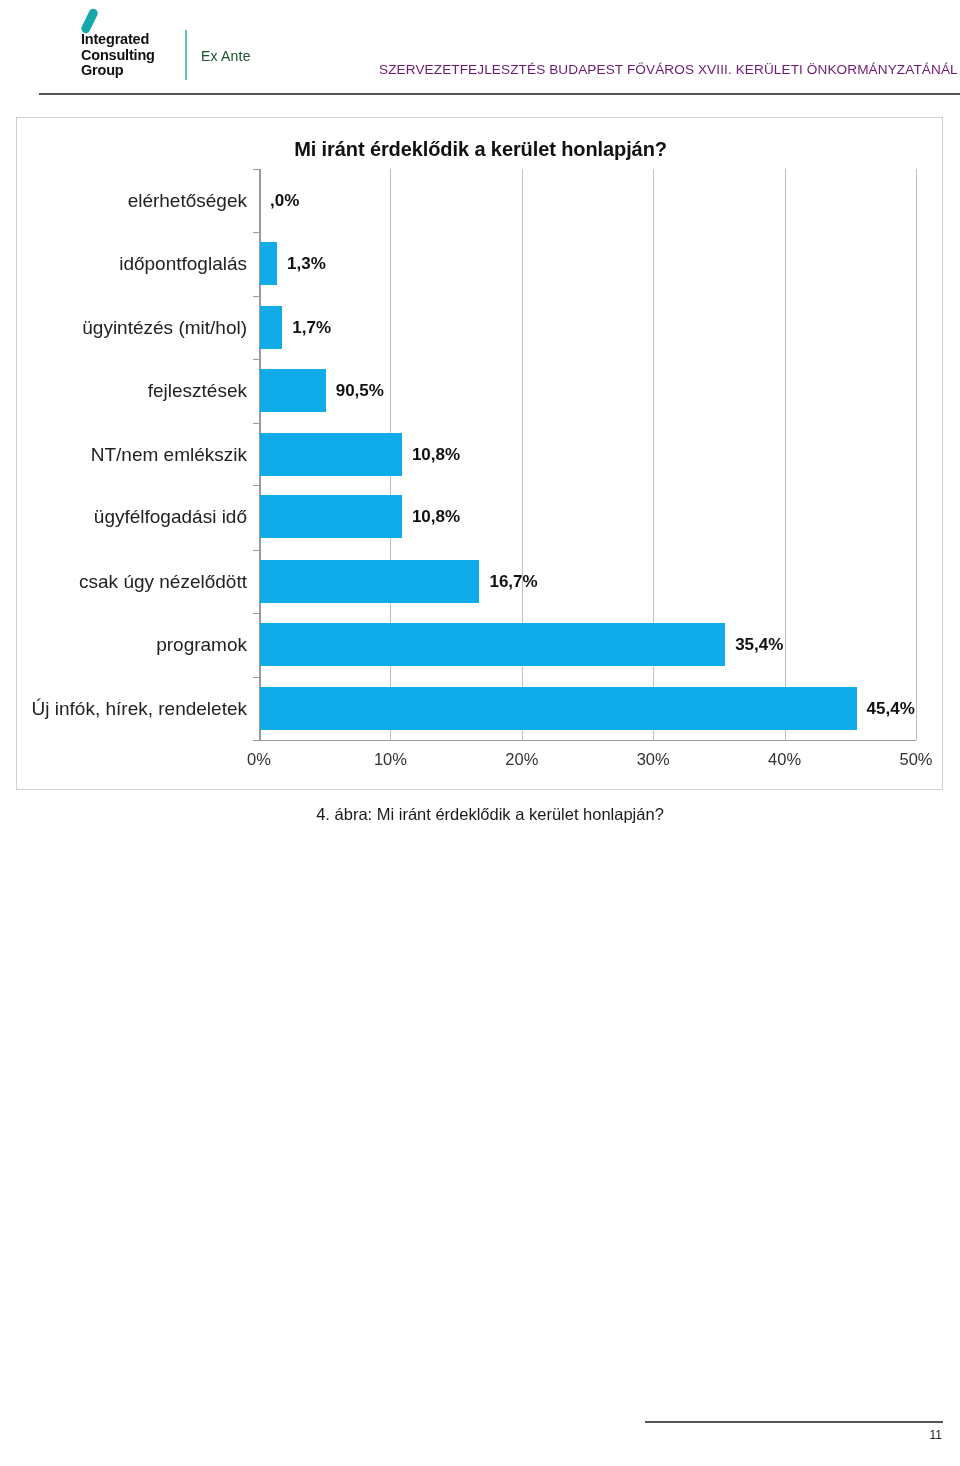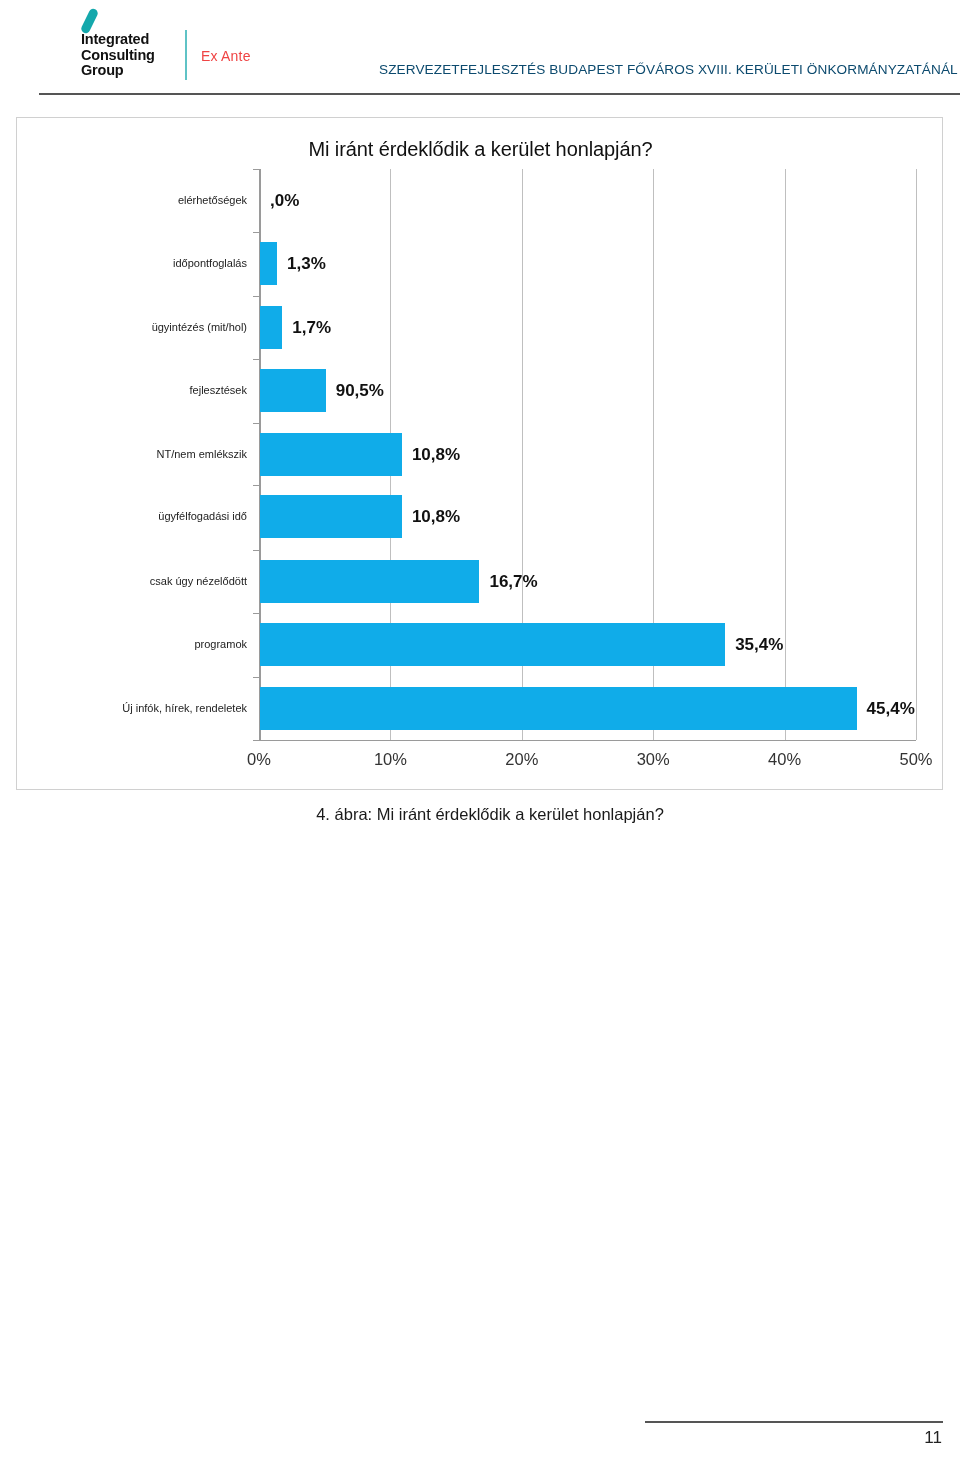--- a/index.html
+++ b/index.html
@@ -68,33 +68,33 @@
     width: 1.5px;
     height: 50px;
     background: #5fc3c6;
   }
 
   .logo-sub {
     position: absolute;
     left: 126px;
     top: 42px;
     font-size: 14px;
-    color: #ef4444;
+    color: #14532d;
     letter-spacing: 0.2px;
     white-space: nowrap;
   }
 
   .header-title {
     position: absolute;
     left: 340px;
     top: 62px;
     font-size: 13.6px;
     font-weight: normal;
     letter-spacing: 0.1px;
-    color: #0c4a6e;
+    color: #701a75;
     white-space: nowrap;
   }
 
   .header-rule {
     position: absolute;
     left: 0;
     top: 93px;
     width: 960px;
     height: 2px;
     background: #555555;
@@ -111,21 +111,21 @@
     background: #ffffff;
   }
 
   .chart-title {
     position: absolute;
     left: 0;
     top: 20px;
     width: 927px;
     text-align: center;
     font-size: 20px;
-    font-weight: normal;
+    font-weight: bold;
     color: #111111;
     letter-spacing: -0.1px;
   }
 
   
   .plot {
     position: absolute;
     left: 242px;
     top: 51px;
     width: 657px;
@@ -192,21 +192,21 @@
     white-space: nowrap;
   }
 
   .cat-label {
     position: absolute;
     right: 100%;
     top: 10px;
     height: 43px;
     line-height: 43px;
     margin-right: 12px;
-    font-size: 11px;
+    font-size: 19px;
     color: #222222;
     white-space: nowrap;
     text-align: center;
   }
 
   .xtick-label {
     position: absolute;
     top: 581px;
     font-size: 16.5px;
     color: #333333;
@@ -232,21 +232,21 @@
     top: 1421px;
     width: 298px;
     height: 2px;
     background: #555555;
   }
 
   .page-number {
     position: absolute;
     right: 18px;
     top: 1428px;
-    font-size: 17px;
+    font-size: 12px;
     color: #222222;
   }
 </style>
 </head>
 <body>
 
 <div class="page">
 
   <div class="header">
     <div class="logo-block">

